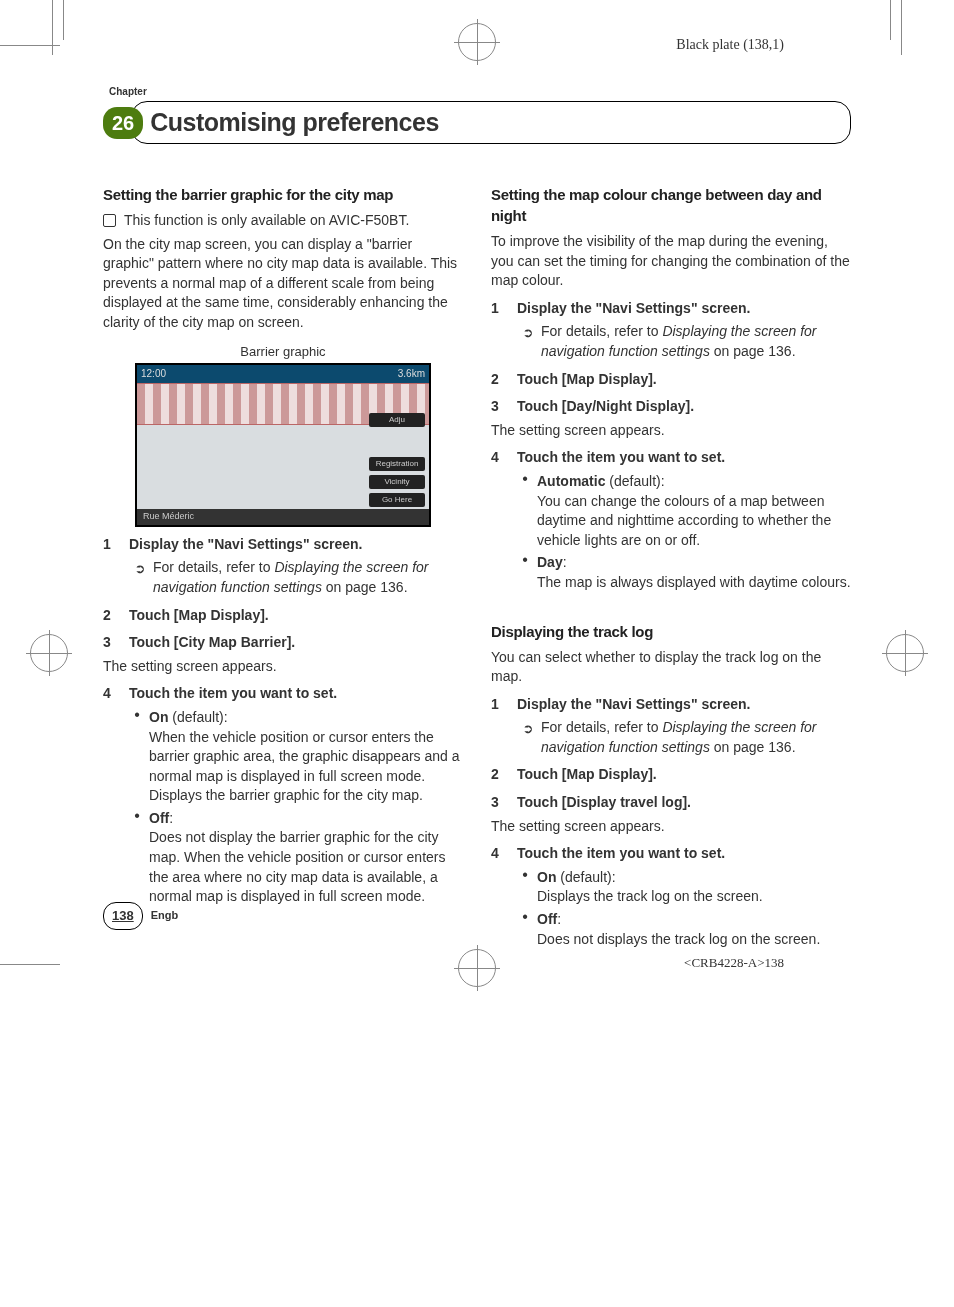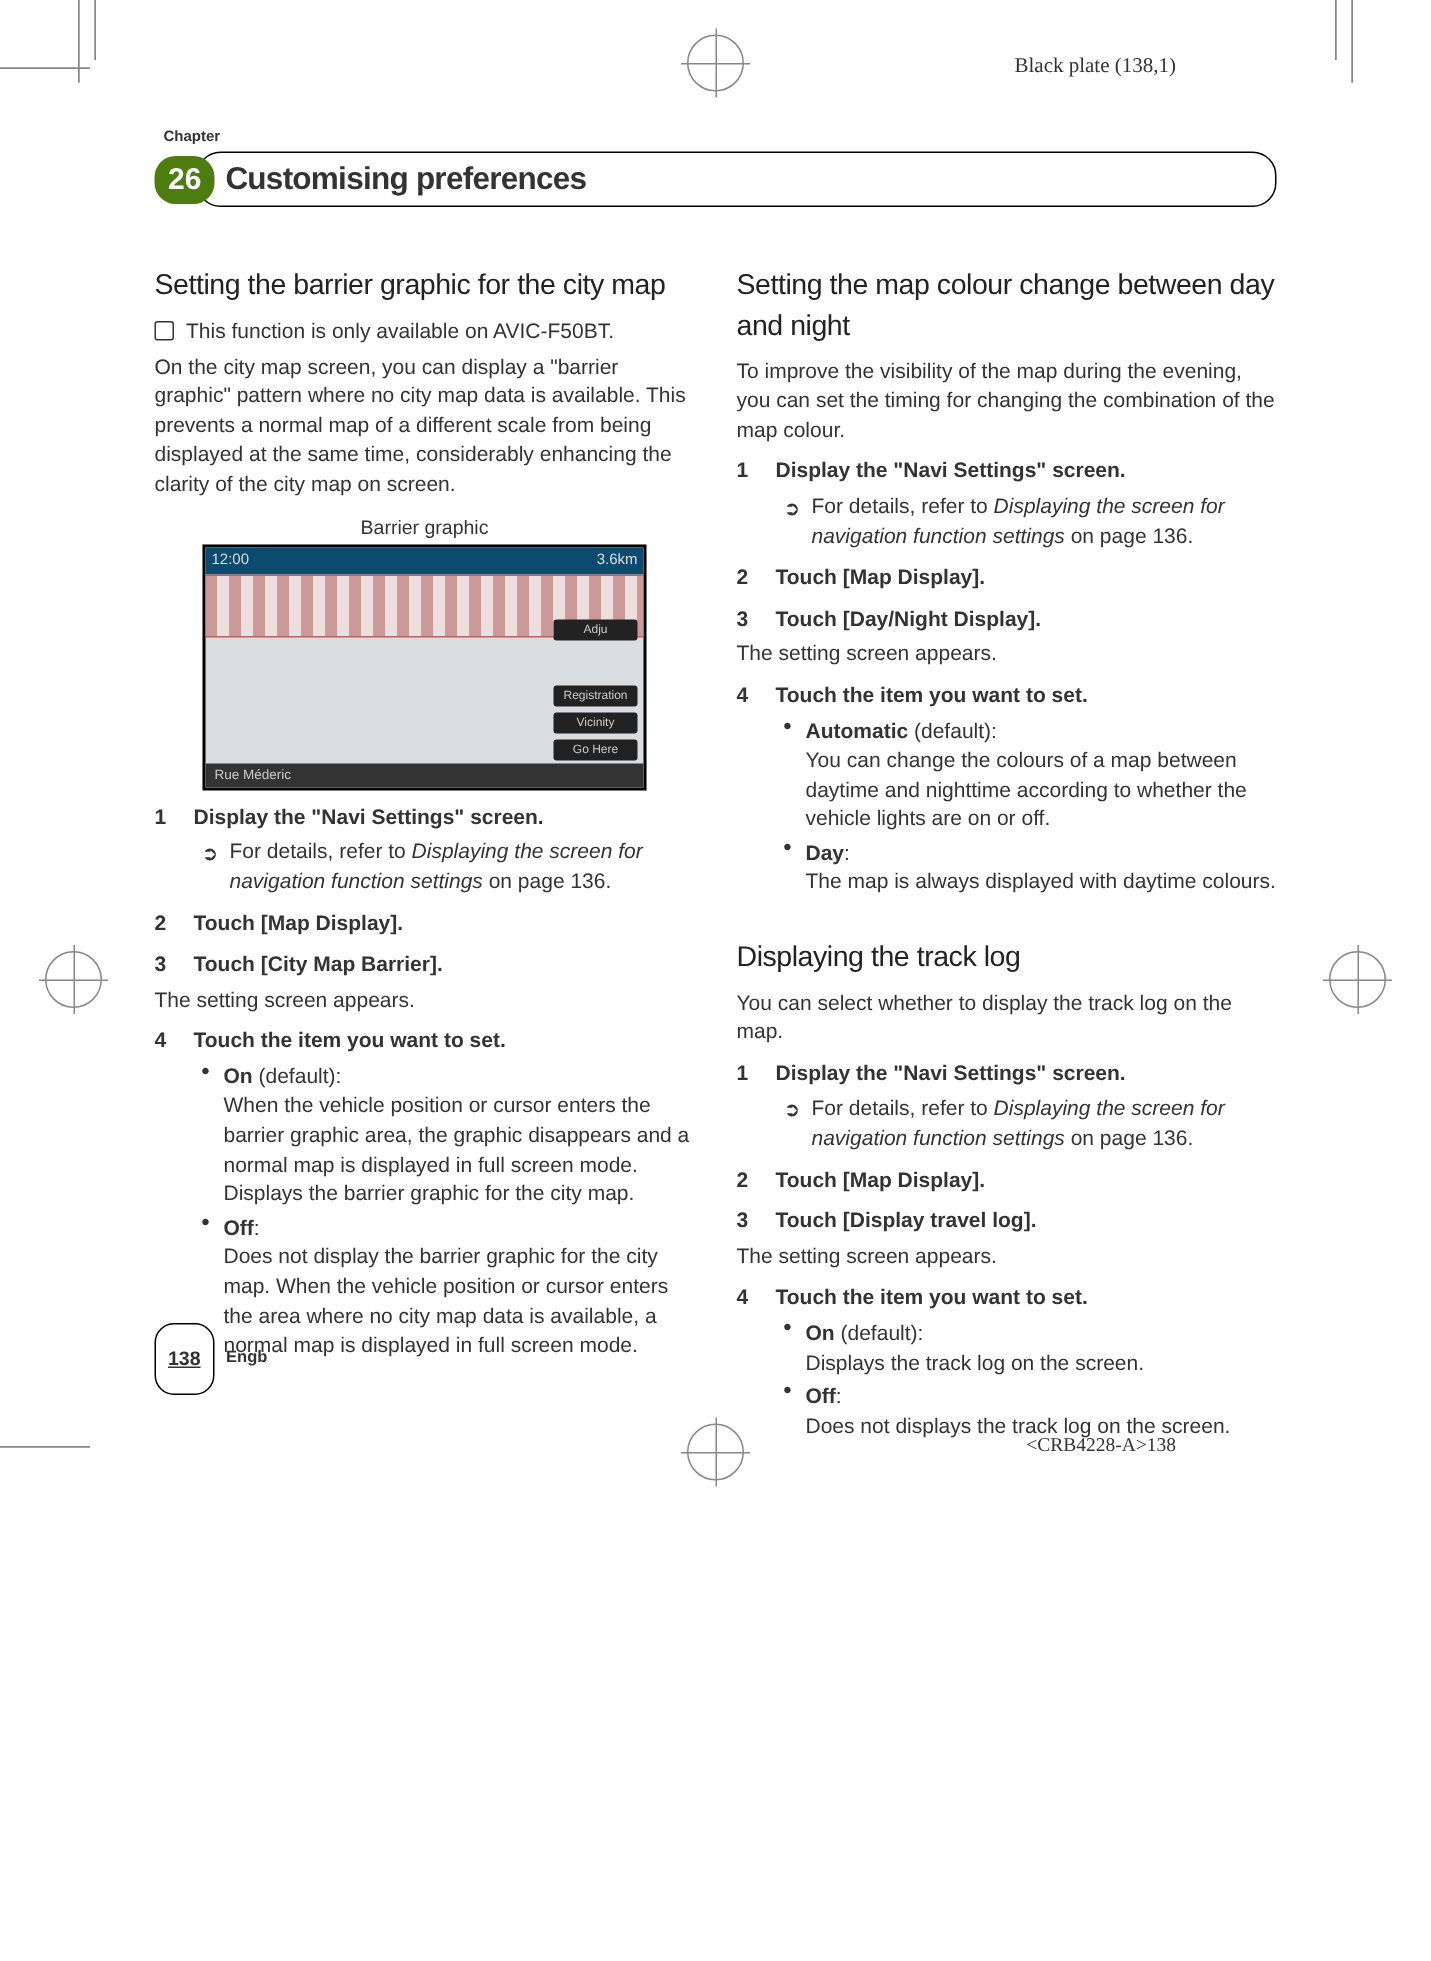--- a/index.html
+++ b/index.html
@@ -52,27 +52,27 @@
   .chapter-label { font-size:10px; font-weight:bold; color:#333; margin-left:6px; }
   .chapter-bar { display:flex; align-items:center; margin-top:2px; }
   .chapter-num {
     background:#4d7c0f; color:#fff; font-weight:bold; font-size:20px;
     border-radius:14px; padding:2px 9px 2px 9px; position:relative; z-index:2;
   }
   .chapter-title-pill {
     flex:1; border:1.5px solid #000; border-radius:16px; padding:3px 14px 3px 18px;
     margin-left:-12px; position:relative; z-index:1;
   }
-  .chapter-title-pill span { font-size:21px; font-weight:900; letter-spacing:-0.5px; }
+  .chapter-title-pill span { font-size:25px; font-weight:900; letter-spacing:-0.5px; }
   .columns {
     display:flex; gap:28px; margin-top:40px;
   }
   .col { flex:1; }
   .section-head {
-    font-size:19px; font-weight:400; letter-spacing:-0.3px;
+    font-size:15px; font-weight:700; letter-spacing:-0.3px;
     color:#222; margin:0 0 6px 0;
   }
   .note-row { display:flex; align-items:flex-start; gap:8px; margin:2px 0; }
   .note-row .sq { width:11px; height:11px; border:1.5px solid #333; border-radius:2px; margin-top:3px; flex:0 0 11px; position:relative;}
   .note-row .sq::after{ content:""; position:absolute; right:-6px; top:1px; width:0; height:0;
    }
   p.body { margin:4px 0; }
   .fig-caption { text-align:center; font-size:13px; margin:10px 0 2px; }
   .fig {
     width:292px; height:160px; border:2px solid #000; margin:0 auto 4px auto;
@@ -89,21 +89,21 @@
   .step .num { flex:0 0 14px; }
   .sub { margin-left:30px; }
   .sub .arrow-row{ display:flex; gap:6px; align-items:flex-start; }
   .sub .arrow{ width:14px; text-align:center; font-size:13px; flex:0 0 14px; margin-top:2px;}
   .bullet-row { display:flex; gap:8px; margin:3px 0 2px 30px; align-items:flex-start; }
   .bullet-row .dot{ flex:0 0 8px; text-align:center; font-size:16px; line-height:14px; }
   .bullet-text { flex:1; }
   .plain { margin:2px 0 6px 0; }
   em.ital { font-style:italic; }
   .pagefoot { position:absolute; bottom:80px; left:103px; display:flex; align-items:center; gap:8px; }
-  .pagefoot .bubble{ border:1.5px solid #000; border-radius:13px; padding:14px 8px; font-weight:bold; font-size:13px;text-decoration:underline;}
+  .pagefoot .bubble{ border:1.5px solid #000; border-radius:13px; padding:4px 8px; font-weight:bold; font-size:13px;text-decoration:underline;}
   .pagefoot .lang{ font-size:11px; font-weight:bold; }
   .docid { position:absolute; bottom:38px; right:170px; font-size:13px; font-family:"Times New Roman",serif;}
   .bold{font-weight:bold;}
 </style>
 </head>
 <body>
 
 <div class="page">
 
   <div class="crop-lines">

